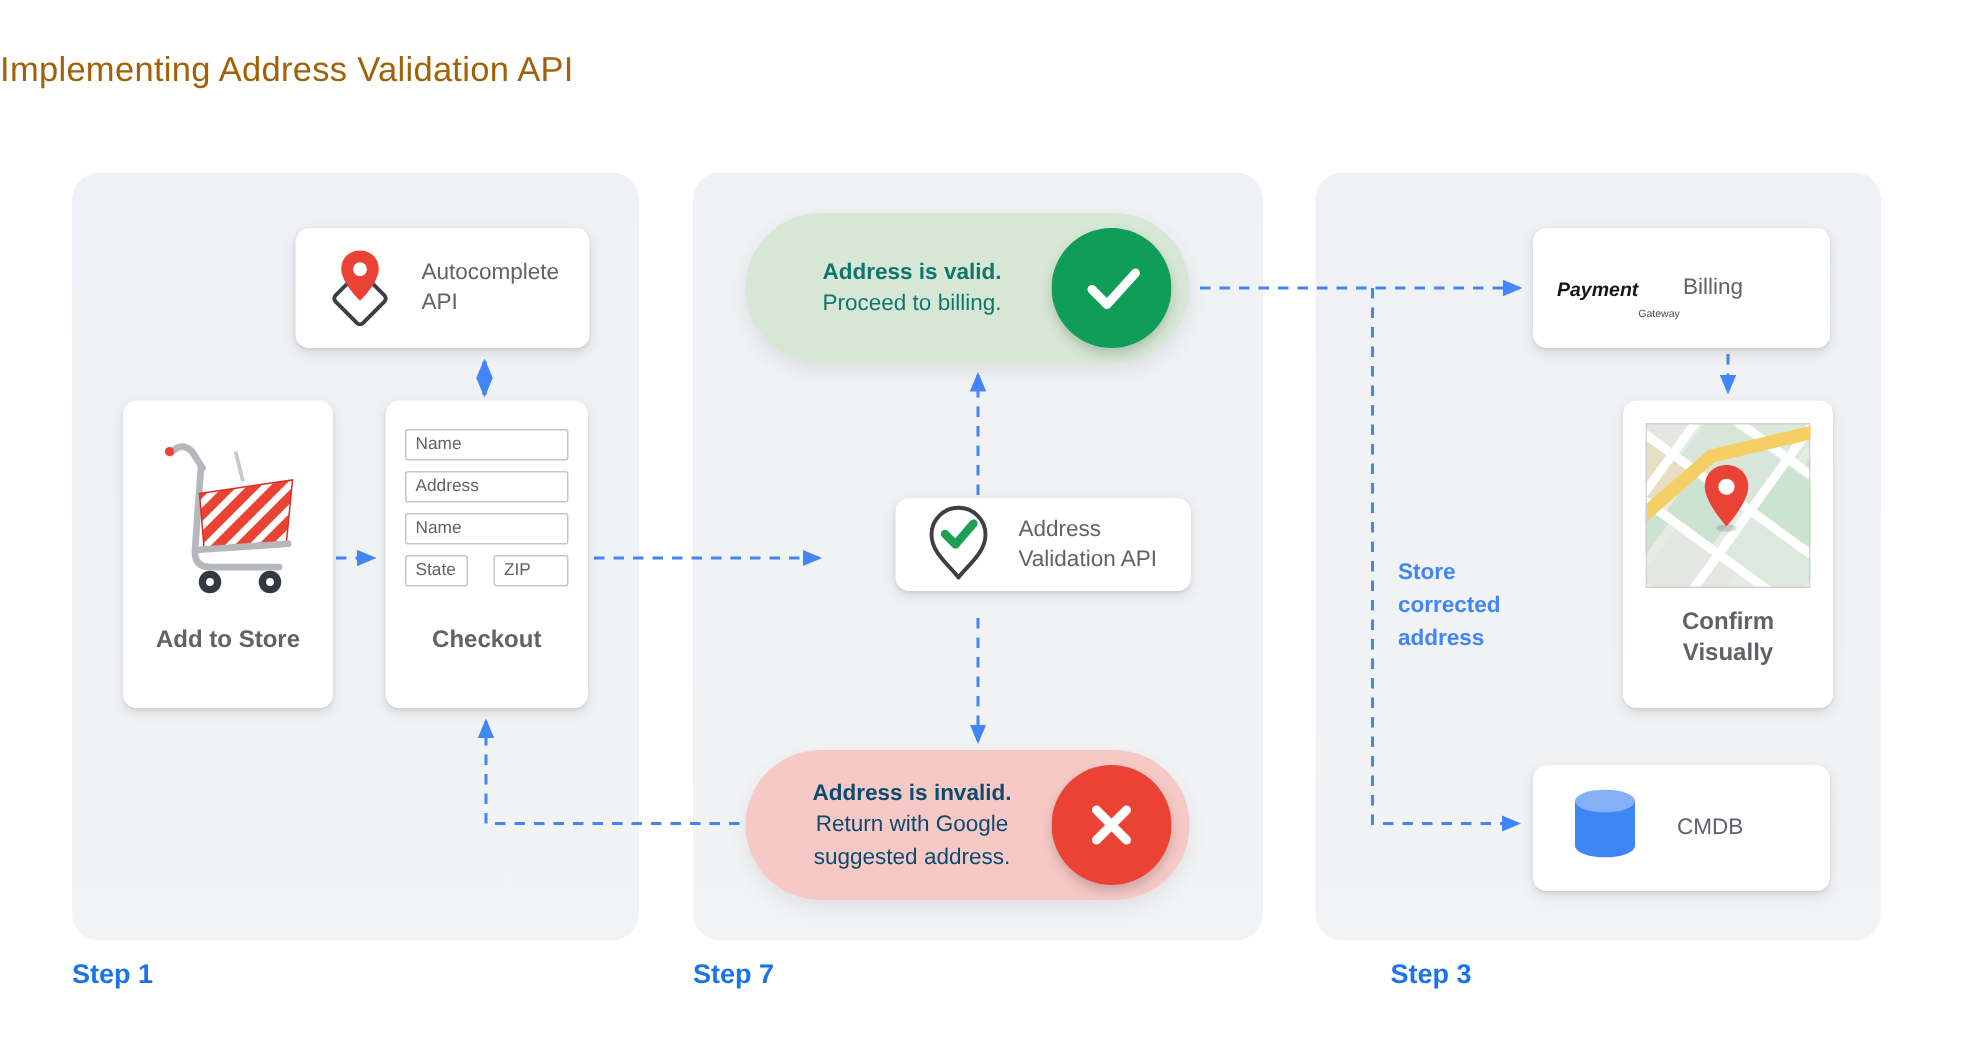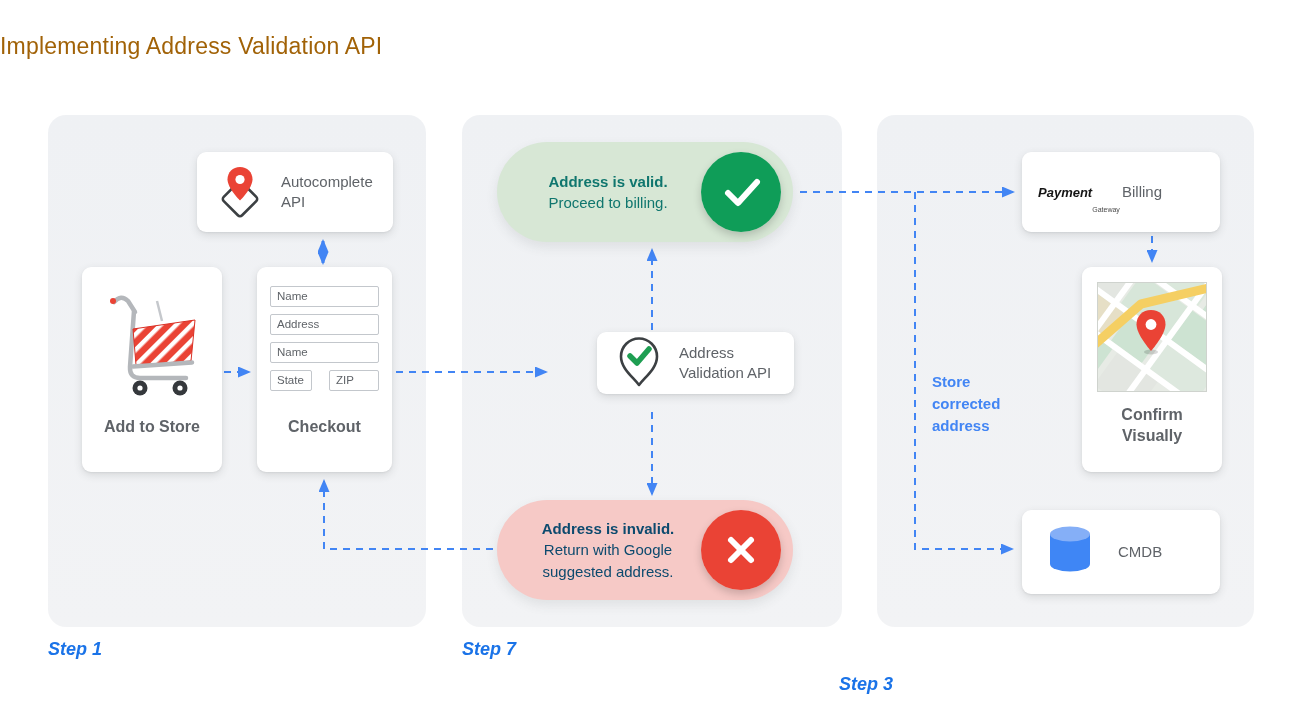--- a/index.html
+++ b/index.html
@@ -8,22 +8,22 @@
 
   .title { position:absolute; top:33px; left:0; width:100%; 
            font-size:23px; font-weight:400; color:#a16207; letter-spacing:.2px; }
 
   .panel { position:absolute; top:115px; height:512px; border-radius:18px;
            background:linear-gradient(180deg,#eff1f4 0%,#f2f3f5 100%); }
   .panel1 { left:48px;  width:378px; }
   .panel2 { left:462px; width:380px; }
   .panel3 { left:877px; width:377px; }
 
-  .step-label { position:absolute; top:639px; font-size:18px; font-weight:700; color:#1a73e8;font-style:italic; }
-  .step1 { left:48px; } .step2 { left:462px; } .step3 { left:839px;margin-top:35px; }
+  .step-label { position:absolute; top:639px; font-size:18px; font-weight:700; color:#1a73e8; }
+  .step1 { left:48px; } .step2 { left:462px; } .step3 { left:927px; }
 
   .connector-layer { position:absolute; left:0; top:0; width:1312px; height:704px;
                      z-index:1; pointer-events:none; }
 
   .card { position:absolute; background:#fff; border-radius:9px; z-index:2;
           box-shadow:0 3px 8px rgba(60,64,67,.14), 0 1px 2px rgba(60,64,67,.08); }
   .card-row { display:flex; align-items:center; gap:14px; padding:0 16px; height:100%; }
   .card-label { font-size:15px; color:#5f6368; line-height:1.32; }
   .node-caption { font-size:16px; font-weight:700; color:#5f6368; text-align:center; line-height:1.3; }
 

